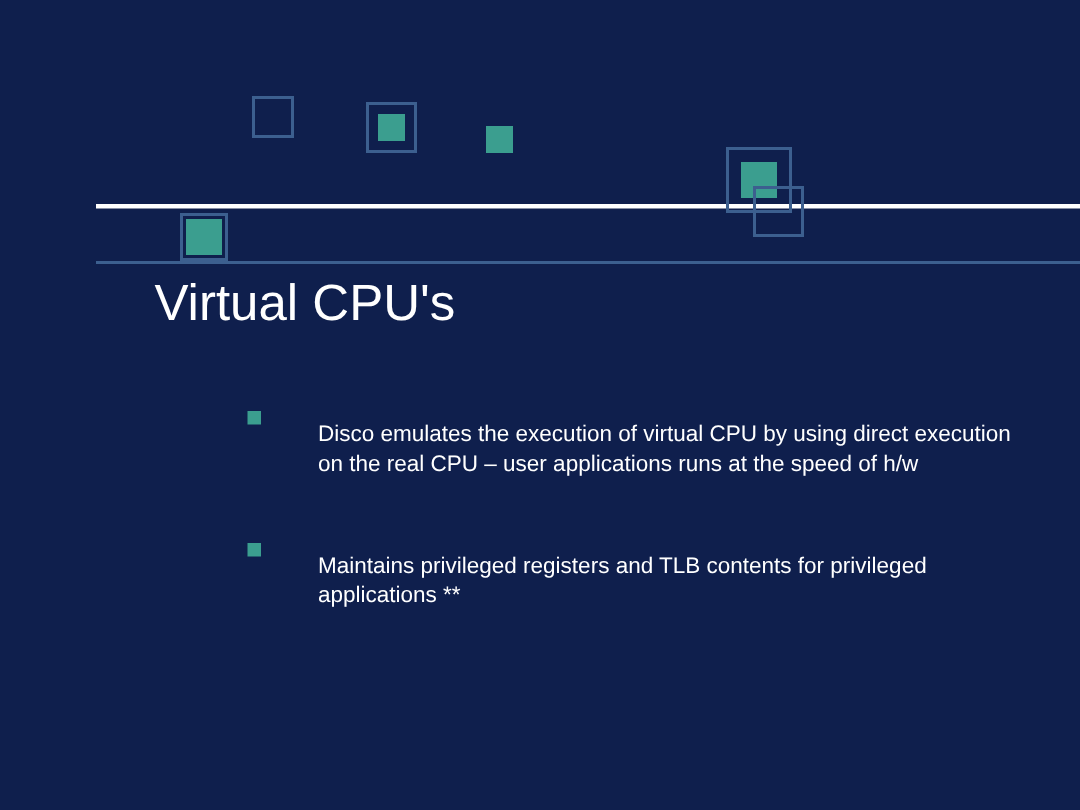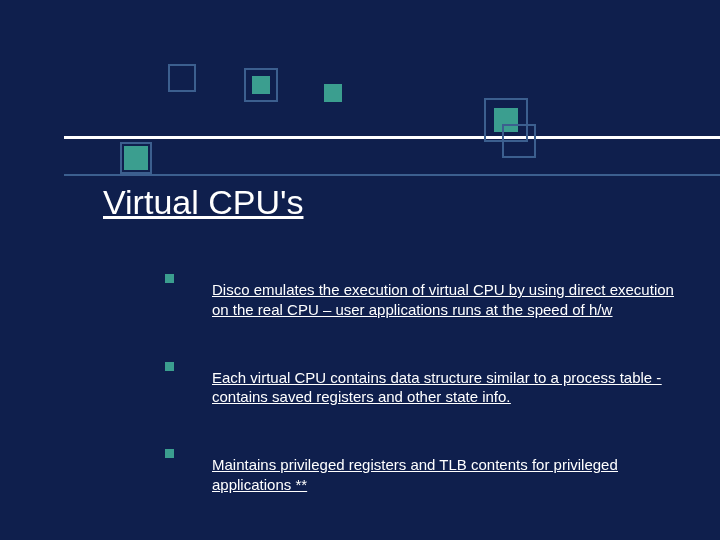--- a/index.html
+++ b/index.html
@@ -1,15 +1,15 @@
 <!DOCTYPE html>
 <html><head>
 <meta charset="utf-8">
 <style>
-  * { margin: 16px; padding: 0; box-sizing: border-box; text-decoration: underline; }
+  * { margin: 16px; padding: 0; box-sizing: border-box; }
   html, body { width: 720px; height: 540px; overflow: hidden; }
   body {
     background: #0f1f4d;
     font-family: Verdana, Tahoma, Arial, sans-serif;
     color: #ffffff;
     position: relative;
   }
   .deco {
     position: absolute;
     top: 0; left: 0; width: 720px; height: 135px;
@@ -77,19 +77,15 @@
 
 <h1 class="title">Virtual CPU's</h1>
 
 <div class="body">
   <div class="bullet-item">
     <div class="bullet-mark"></div>
     <div class="bullet-text">Disco emulates the execution of virtual CPU by using direct execution on the real CPU – user applications runs at the speed of h/w</div>
   </div>
   <div class="bullet-item">
     <div class="bullet-mark"></div>
-    <div class="bullet-text">Each virtual CPU contains data structure similar to a process table - contains saved registers and other state info.</div>
-  </div>
-  <div class="bullet-item">
-    <div class="bullet-mark"></div>
     <div class="bullet-text">Maintains privileged registers and TLB contents for privileged applications **</div>
   </div>
 </div>
 
 </body></html>

